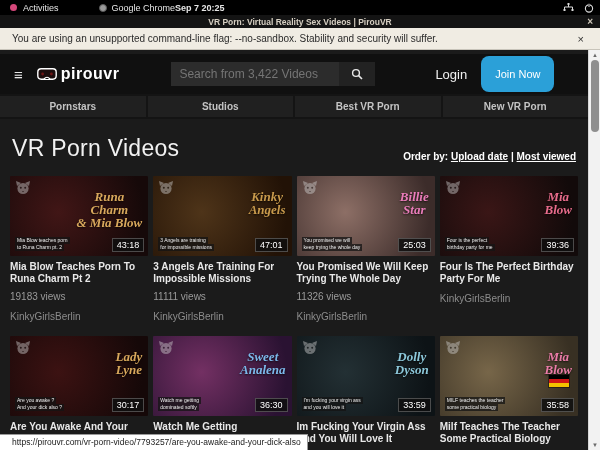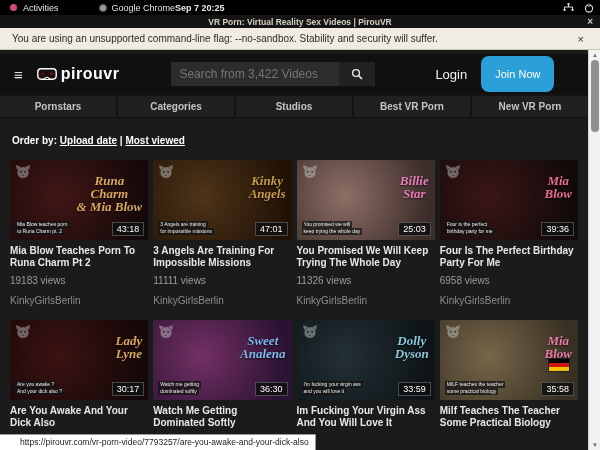--- a/index.html
+++ b/index.html
@@ -61,21 +61,21 @@
   .overlay-cap span { background:rgba(20,20,20,0.75); padding:0 2px; display:inline-block; }
   .duration { position:absolute; right:4px; bottom:4px; background:rgba(15,15,15,0.85); color:#fff; font-size:9px; padding:1px 4px; border:1px solid rgba(255,255,255,0.25); }
   .catlogo { position:absolute; top:4px; left:5px; opacity:0.45; }
   .flag { position:absolute; right:8px; top:38px; width:22px; height:14px; display:flex; flex-direction:column; border:1px solid rgba(0,0,0,0.4); }
   .flag div { flex:1; }
   .vtitle { color:#e8e8e8; font-size:10px; font-weight:bold; line-height:11.5px; margin-top:5px; }
   .vviews { color:#9a9a9a; font-size:10px; margin-top:7px; }
   .vstudio { color:#8c8c8c; font-size:10px; margin-top:9px; }
 
   
-  .statusbar { position:absolute; left:0; bottom:0; background:#fff; border:1px solid #9a9a9a; border-left:none; border-bottom:none; color:#222; font-size:8.5px; padding:2px 6px 3px 20px; z-index:10; }
+  .statusbar { position:absolute; left:0; bottom:0; background:#fff; border:1px solid #9a9a9a; border-left:none; border-bottom:none; color:#222; font-size:8.5px; padding:2px 6px 3px 12px; z-index:10; }
 </style>
 </head>
 <body>
 
 <div class="sysbar">
   <span class="dot"></span>
   <span>Activities</span>
   <span class="chrome-ico"></span>
   <span>Google Chrome</span>
   <span class="clock">Sep 7 20:25</span>
@@ -125,27 +125,27 @@
           <line x1="7.6" y1="7.6" x2="11" y2="11" stroke="#e8e8e8" stroke-width="1.6"></line>
         </svg>
       </button>
     </span>
     <span class="login">Login</span>
     <button class="joinbtn" id="joinbtn" style="background: rgb(43, 160, 216);">Join Now</button>
   </div>
 
   <div class="nav" id="nav">
       <div class="nav-item">Pornstars</div>
-      <div class="nav-item">Categories</div>
       <div class="nav-item">Studios</div>
       <div class="nav-item">Best VR Porn</div>
       <div class="nav-item">New VR Porn</div>
     </div>
 
   <div class="pagehead">
+    <span class="pagetitle">VR Porn Videos</span>
     <span class="orderby">
       <span>Order by:</span>
       <a href="#">Upload date</a>
       <span class="sep">|</span>
       <a href="#">Most viewed</a>
     </span>
   </div>
 
   <div class="grid" id="grid">
   <div class="card">
@@ -226,21 +226,20 @@
         <path d="M7 11 h2 l-1 1.2 Z" fill="#2a2a2a"></path>
       </svg>
       <span class="overlay-name" style="color: rgb(232, 108, 140);">Mia
 Blow</span>
       <span class="overlay-cap">
         <span>Four is the perfect</span><br><span>birthday party for me</span>
       </span>
       <span class="duration">39:36</span>
     </div>
     <div class="vtitle">Four Is The Perfect Birthday Party For Me</div>
-    <div class="vviews">6958 views</div>
     <div class="vstudio">KinkyGirlsBerlin</div>
   </div>
 
   <div class="card">
     <div class="thumb" style="background: radial-gradient(circle at 35% 45%, rgb(60, 18, 18) 0%, rgb(21, 8, 8) 85%);">
       <svg class="catlogo" width="16" height="15" viewBox="0 0 16 15">
         <path d="M2 6 L1 1 L6 3 Z" fill="#cfcfcf"></path>
             <path d="M14 6 L15 1 L10 3 Z" fill="#cfcfcf"></path>
         <circle cx="8" cy="8.5" r="5.6" fill="#cfcfcf"></circle>
         <circle cx="5.8" cy="7.8" r="1" fill="#2a2a2a"></circle>

